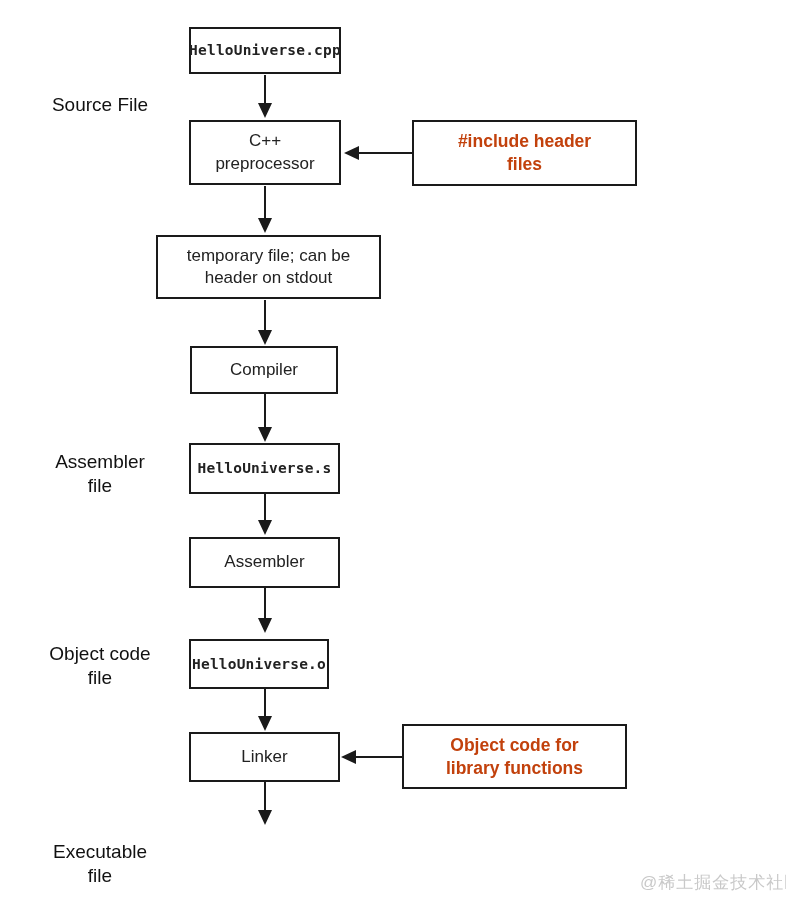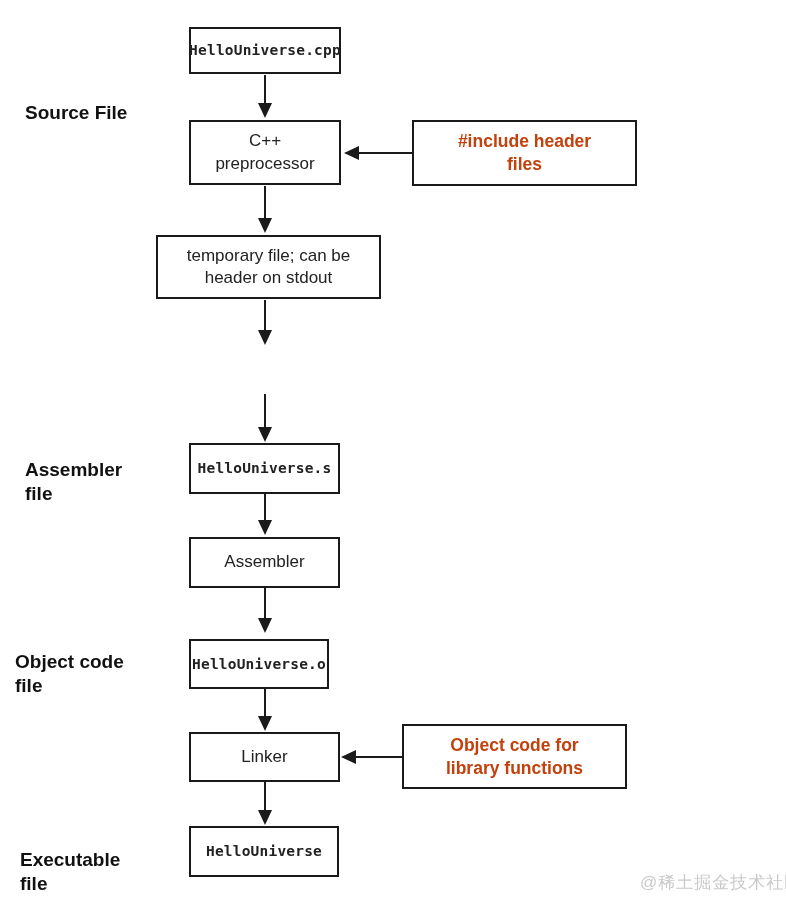--- a/index.html
+++ b/index.html
@@ -42,27 +42,26 @@
     font-size: 14.5px;
     letter-spacing: 0.2px;
   }
   .box.note .lbl {
     font-weight: 700;
     font-size: 17.5px;
     color: #c2410c;
   }
   .side-label {
     position: absolute;
-    font-weight: 700;
+    font-weight: 400;
     font-size: 19px;
     color: #111111;
-    text-align: left;
+    text-align: center;
     white-space: pre-line;
     line-height: 1.25;
-    margin-top: 8px;
   }
   .watermark {
     position: absolute;
     left: 640px;
     top: 871px;
     font-size: 17px;
     color: #c9c9c9;
     letter-spacing: 1px;
   }
 </style>
@@ -103,20 +102,23 @@
   <div class="box note" style="left:412px; top:120px; width:225px; height:66px">
     <span class="lbl">#include header
 files</span>
   </div>
 
   <div class="box" style="left:156px; top:235px; width:225px; height:64px">
     <span class="lbl">temporary file; can be
 header on stdout</span>
   </div>
 
+  <div class="box" style="left:190px; top:346px; width:148px; height:48px">
+    <span class="lbl">Compiler</span>
+  </div>
 
   <div class="box mono" style="left:189px; top:443px; width:151px; height:51px">
     <span class="lbl">HelloUniverse.s</span>
   </div>
 
   <div class="box" style="left:189px; top:537px; width:151px; height:51px">
     <span class="lbl">Assembler</span>
   </div>
 
   <div class="box mono" style="left:189px; top:639px; width:140px; height:50px">
@@ -125,23 +127,20 @@
 
   <div class="box" style="left:189px; top:732px; width:151px; height:50px">
     <span class="lbl">Linker</span>
   </div>
 
   <div class="box note" style="left:402px; top:724px; width:225px; height:65px">
     <span class="lbl">Object code for
 library functions</span>
   </div>
 
-  <div class="box mono" style="left:189px; top:826px; width:150px; height:51px">
-    <span class="lbl">HelloUniverse</span>
-  </div>
 
   <div class="side-label" style="left:25px; top:93px; width:150px">Source File</div>
 
   <div class="side-label" style="left:25px; top:450px; width:150px">Assembler
 file</div>
 
   <div class="side-label" style="left:15px; top:642px; width:170px">Object code
 file</div>
 
   <div class="side-label" style="left:20px; top:840px; width:160px">Executable

